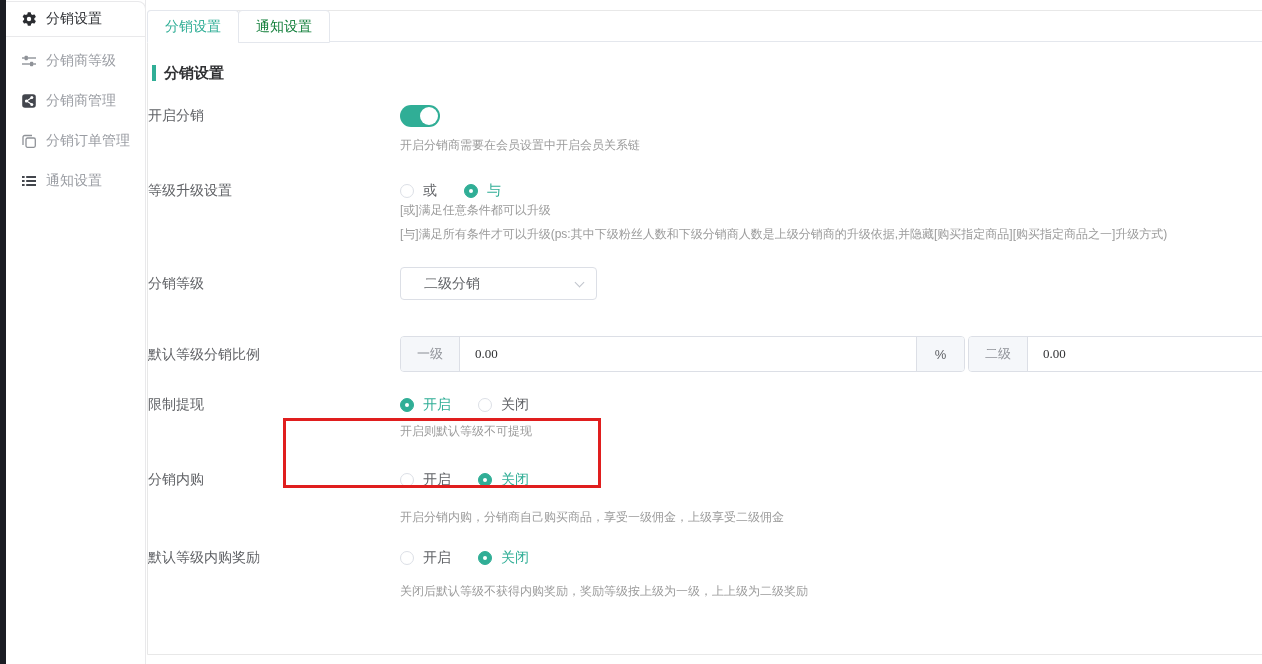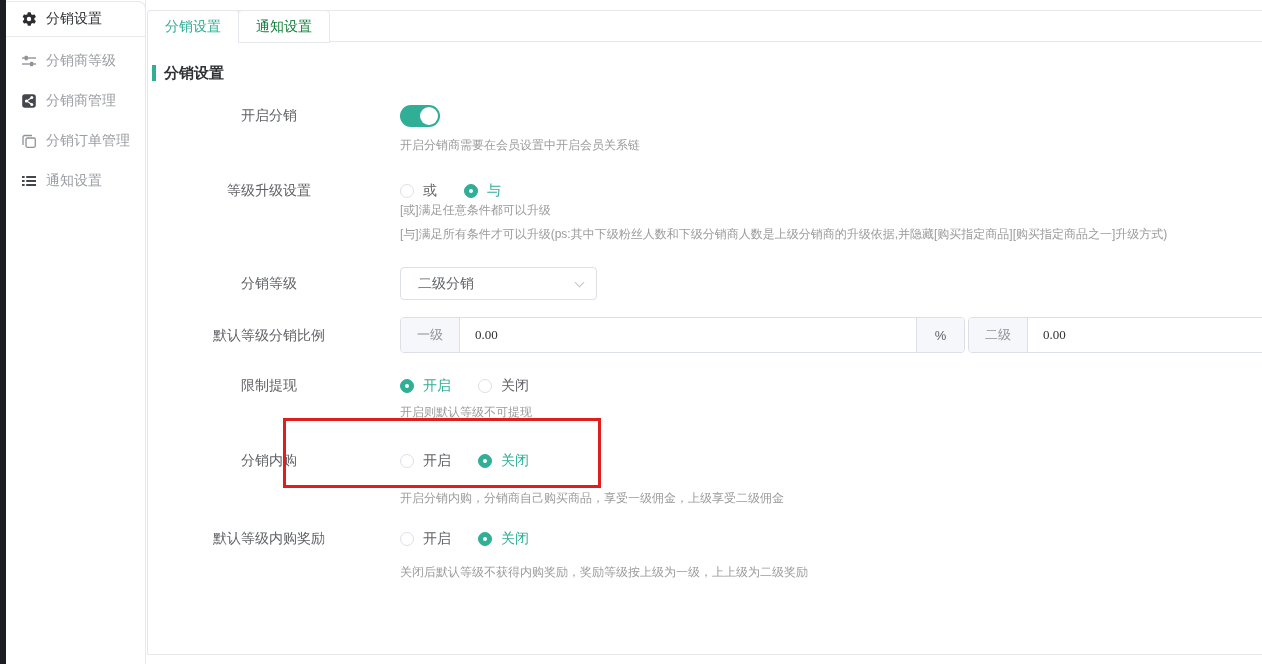--- a/index.html
+++ b/index.html
@@ -27,55 +27,55 @@
   .tabbar{position:relative;height:32px;display:flex;margin:-1px 0 0 -1px}
   .tabbar::after{content:'';position:absolute;left:0;right:0;bottom:0;height:1px;background:#e4e7ed}
   .tab{position:relative;z-index:1;height:33px;line-height:31px;padding:0 17px;border:1px solid #e4e7ed;border-radius:4px 4px 0 0;background:#fff;font-size:14px;color:#15803d;cursor:pointer}
   .tab + .tab{margin-left:-1px}
   .tab.active{color:var(--accent);border-bottom-color:#fff}
   
   .section-title{margin:21px 0 0 4px;display:flex;align-items:center;gap:8px;height:20px;font-size:15px;font-weight:bold;color:#303133}
   .section-bar{width:4px;height:16px;background:var(--accent);flex:none}
   
   .form-row{display:flex;align-items:center}
-  .form-label{width:242px;text-align:center;font-size:14px;color:var(--label);flex:none}
+  .form-label{width:242px;text-align:left;font-size:14px;color:var(--label);flex:none}
   .form-ctrl{margin-left:10px;display:flex;align-items:center}
   .helper{margin-left:252px;font-size:12px;color:var(--helper);line-height:16px;white-space:nowrap}
   
   .toggle{width:40px;height:22px;border-radius:11px;background:#dcdfe6;position:relative;cursor:pointer}
   .toggle.on{background:var(--accent)}
   .toggle .knob{position:absolute;top:2px;left:2px;width:18px;height:18px;border-radius:50%;background:#fff}
   .toggle.on .knob{left:auto;right:2px}
   
   .radio-opt{display:flex;align-items:center;cursor:pointer}
   .radio-opt + .radio-opt{margin-left:27px}
   .radio{width:14px;height:14px;border:1px solid var(--input-border);border-radius:50%;background:#fff;position:relative;flex:none}
   .radio.checked{background:var(--accent);border-color:var(--accent)}
   .radio.checked::after{content:'';position:absolute;left:50%;top:50%;width:4px;height:4px;border-radius:50%;background:#fff;transform:translate(-50%,-50%)}
   .radio-label{margin-left:9px;font-size:14px;color:var(--label)}
   .radio-label.checked{color:var(--accent)}
   
-  .select{position:relative;width:197px;height:33px;border:1px solid var(--input-border);border-radius:4px;background:#fff;display:flex;align-items:center;padding:0 30px 0 17px;font-size:14px;color:var(--label);cursor:pointer}
+  .select{position:relative;width:197px;height:33px;border:1px solid var(--input-border);border-radius:4px;background:#fff;display:flex;align-items:center;padding:0 30px 0 23px;font-size:14px;color:var(--label);cursor:pointer}
   .chevron{position:absolute;right:13px;top:11px;width:7px;height:7px;border-right:1.5px solid #c0c4cc;border-bottom:1.5px solid #c0c4cc;transform:rotate(45deg)}
   
   .ig-stack{display:flex;flex-direction:row;gap:3px}
   .ig{display:flex;width:565px;height:36px;border:1px solid var(--input-border);border-radius:4px;background:#fff;overflow:hidden}
   .ig-prepend{width:59px;background:#f5f7fa;border-right:1px solid var(--input-border);color:#909399;font-size:13px;display:flex;align-items:center;justify-content:center;flex:none}
   .ig-input{flex:1;border:none;outline:none;padding:0 15px;font-size:13px;color:#303133;font-family:Liberation Serif, serif;min-width:0}
   .ig-append{width:48px;background:#f5f7fa;border-left:1px solid var(--input-border);color:#606266;font-size:13px;display:flex;align-items:center;justify-content:center;flex:none}
   
   .highlight-box{position:absolute;left:283px;top:418px;width:318px;height:70px;border:3px solid #e01e1e;pointer-events:none}
   
   .mt-enable{margin-top:22px}
   .mt-h1{margin-top:10px}
   .mt-upgrade{margin-top:29px}
   .mt-h2a{margin-top:2px}
   .mt-h2b{margin-top:8px}
   .mt-level{margin-top:25px}
-  .mt-ratio{margin-top:17px}
+  .mt-ratio{margin-top:36px}
   .mt-withdraw{margin-top:24px}
   .mt-h5{margin-top:9px}
   .mt-inner{margin-top:32px}
   .mt-h6{margin-top:20px}
   .mt-reward{margin-top:24px}
   .mt-h7{margin-top:16px}
 </style>
 </head>
 <body>
 

